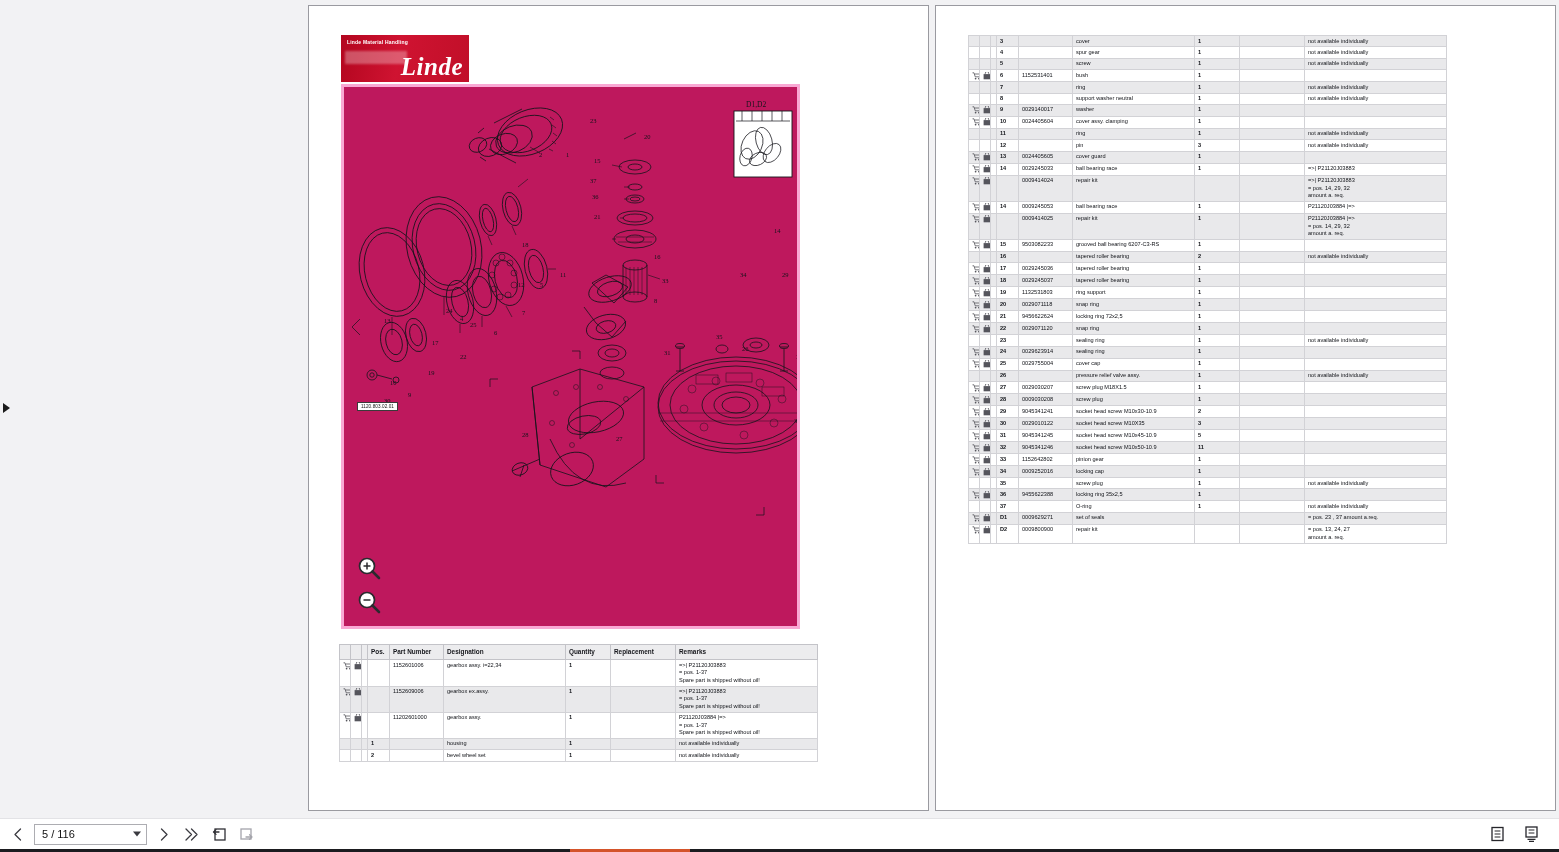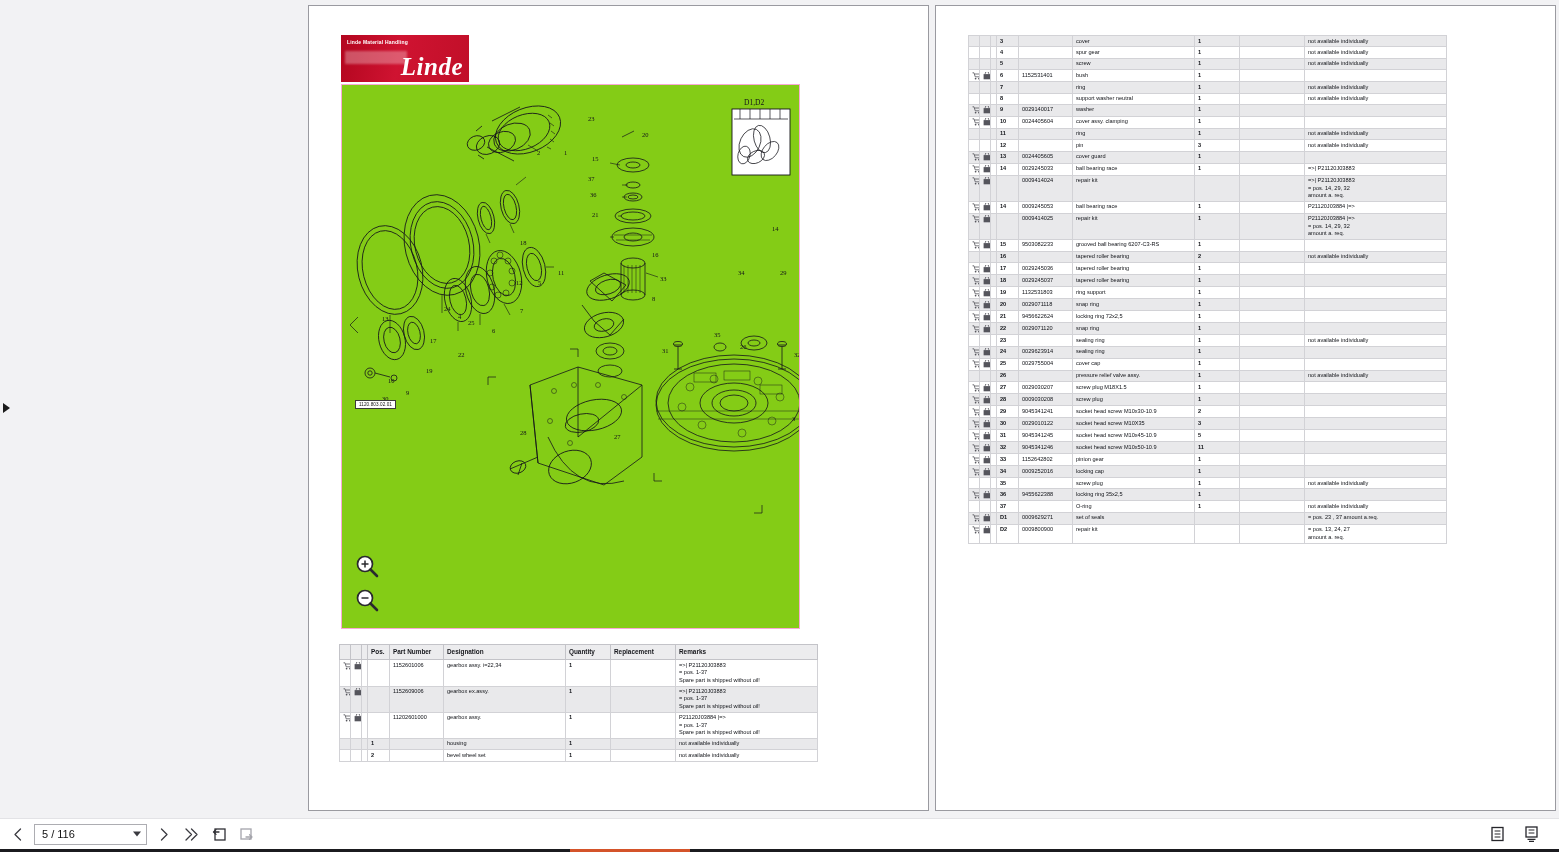--- a/index.html
+++ b/index.html
@@ -73,22 +73,22 @@
   .doc-title {
     flex: 1; display: flex; align-items: center;
     padding-left: 58px;
     font-size: 12.5px; font-weight: bold; color: #0f0f14;
   }
 
   
   .drawing-frame {
     position: absolute; left: 32px; top: 78px;
     width: 459px; height: 545px;
-    border: 1px solid #f9a8d4;
-    background: #84cc16;
+    border: 3px solid #f9a8d4;
+    background: #be185d;
     overflow: hidden;
   }
   .drawing-frame svg { display: block; }
   .dwg-code {
     position: absolute; left: 13px; top: 315px;
     border: 1px solid #3a3a3a;
     background: #fff;
     font-size: 4.6px; color: #111;
     padding: 1px 3px;
     letter-spacing: .1px;

